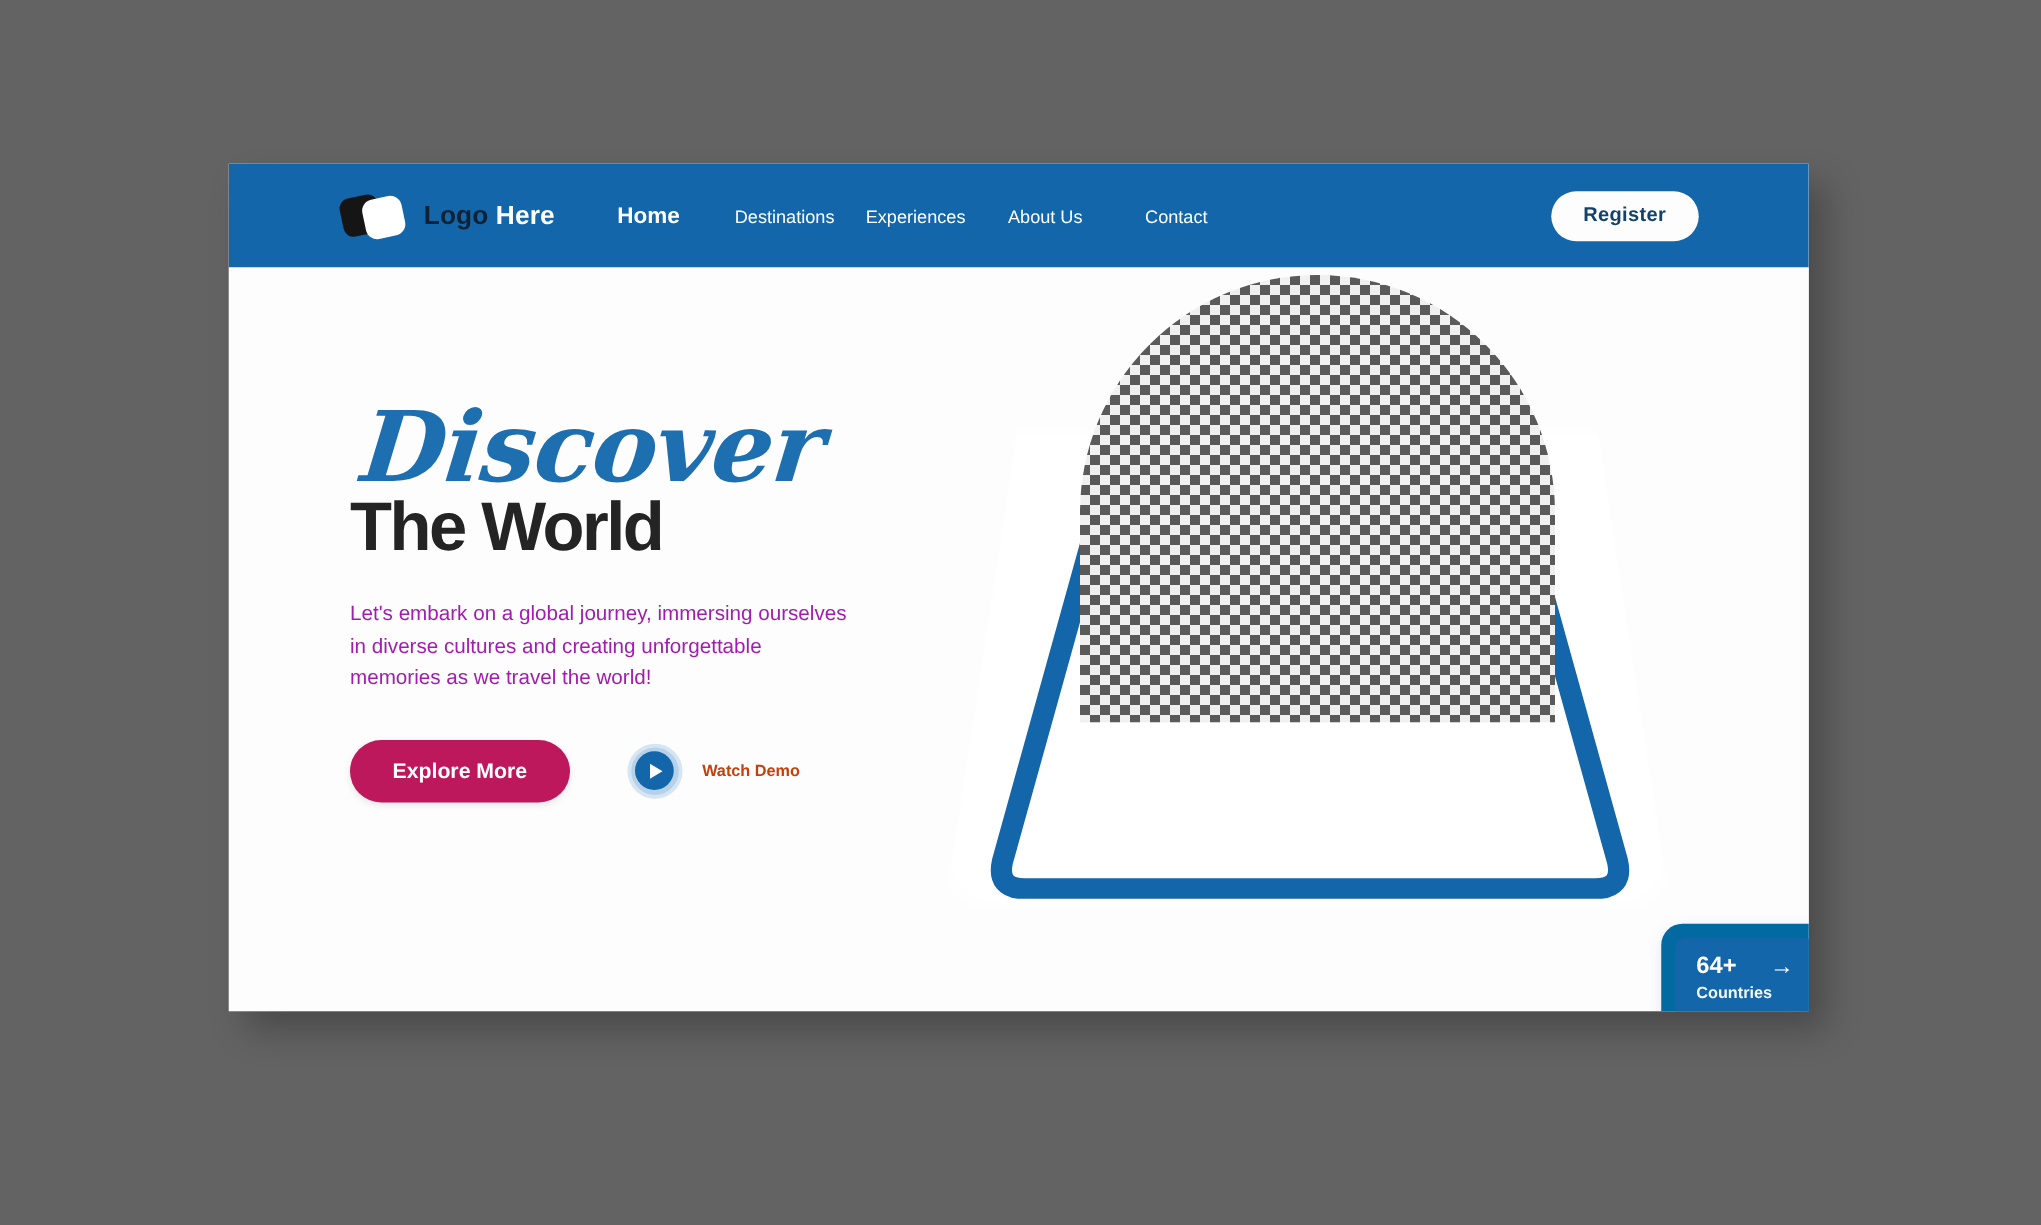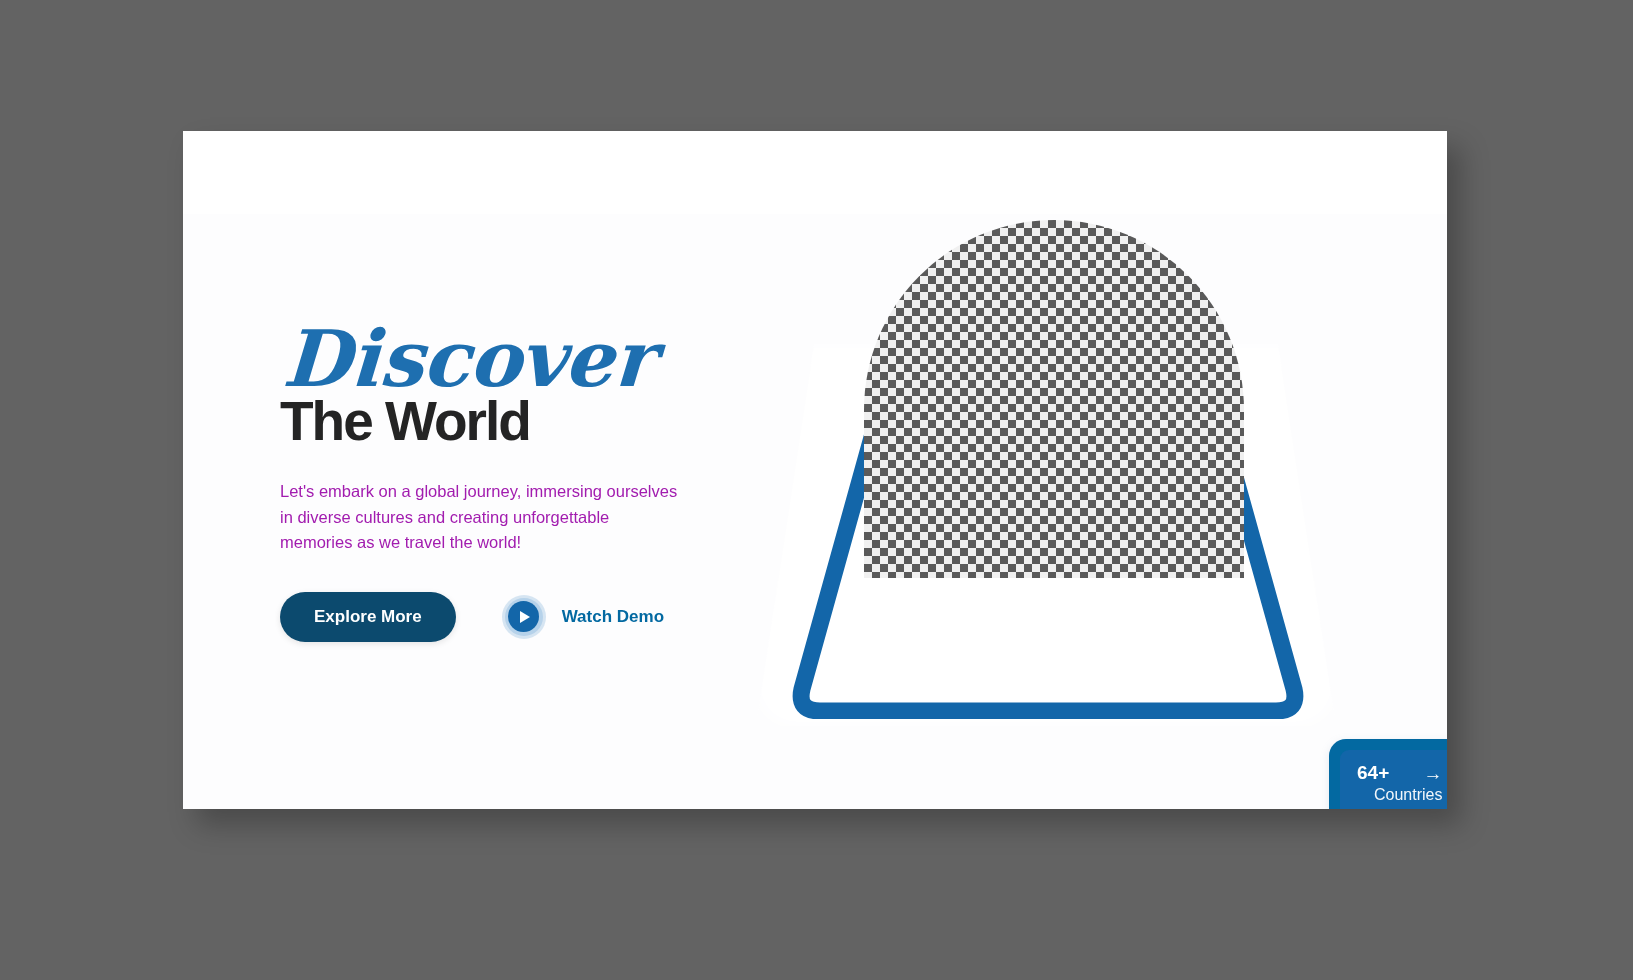--- a/index.html
+++ b/index.html
@@ -166,21 +166,21 @@
     width: 402px;
   }
 
   .cta-row {
     margin-top: 36px;
     display: flex;
     align-items: center;
   }
 
   .explore-btn {
-    background: #0c4a6e;
+    background: #be185d;
     color: #ffffff;
     border: none;
     border-radius: 999px;
     font-family: "Liberation Sans", sans-serif;
     font-size: 17px;
     font-weight: 700;
     padding: 15px 34px;
     cursor: pointer;
     box-shadow: 0 2px 6px rgba(0,0,0,0.10);
   }
@@ -226,23 +226,23 @@
   }
   .play-tri {
     width: 0; height: 0;
     border-left: 10px solid #ffffff;
     border-top: 6px solid transparent;
     border-bottom: 6px solid transparent;
     margin-left: 3px;
   }
   .watch-label {
     margin-left: 16px;
-    font-size: 17px;
-    font-weight: 700;
-    color: #0369a1;
+    font-size: 13px;
+    font-weight: 700;
+    color: #c2410c;
     white-space: nowrap;
   }
 
   
   .hero-right {
     position: absolute;
     left: 565px;
     top: 0;
     width: 700px;
     height: 595px;
@@ -321,32 +321,53 @@
     font-weight: 700;
     white-space: nowrap;
   }
   .arrow-icon {
     color: #ffffff;
     font-size: 19px;
     line-height: 1;
   }
   .stat-label {
     color: #f2f7fb;
-    font-size: 16px;
-    font-weight: 400;
+    font-size: 13px;
+    font-weight: 700;
     margin-top: 2px;
     white-space: nowrap;
-    margin-left: 17px;
   }
 </style>
 </head>
 <body>
 
 <div class="page-card">
 
+  <header class="header">
+
+    <div class="brand">
+      <div class="logo-mark">
+        <div class="logo-sq-dark"></div>
+        <div class="logo-sq-light"></div>
+      </div>
+      <div class="brand-text">
+        <span class="b-logo">Logo</span><span>&nbsp;</span><span class="b-here">Here</span>
+      </div>
+    </div>
+
+    <nav class="nav">
+      <a class="nav-home">Home</a>
+      <a class="nav-destinations">Destinations</a>
+      <a class="nav-experiences">Experiences</a>
+      <a class="nav-about">About Us</a>
+      <a class="nav-contact">Contact</a>
+    </nav>
+
+    <button class="register-btn">Register</button>
+  </header>
 
   <section class="hero">
 
     <div class="hero-left">
       <div class="script-word">Discover</div>
       <h1 class="headline">The World</h1>
       <p class="lede">Let's embark on a global journey, immersing ourselves in diverse cultures and creating unforgettable memories as we travel the world!</p>
 
       <div class="cta-row">
         <button class="explore-btn">Explore More</button>

